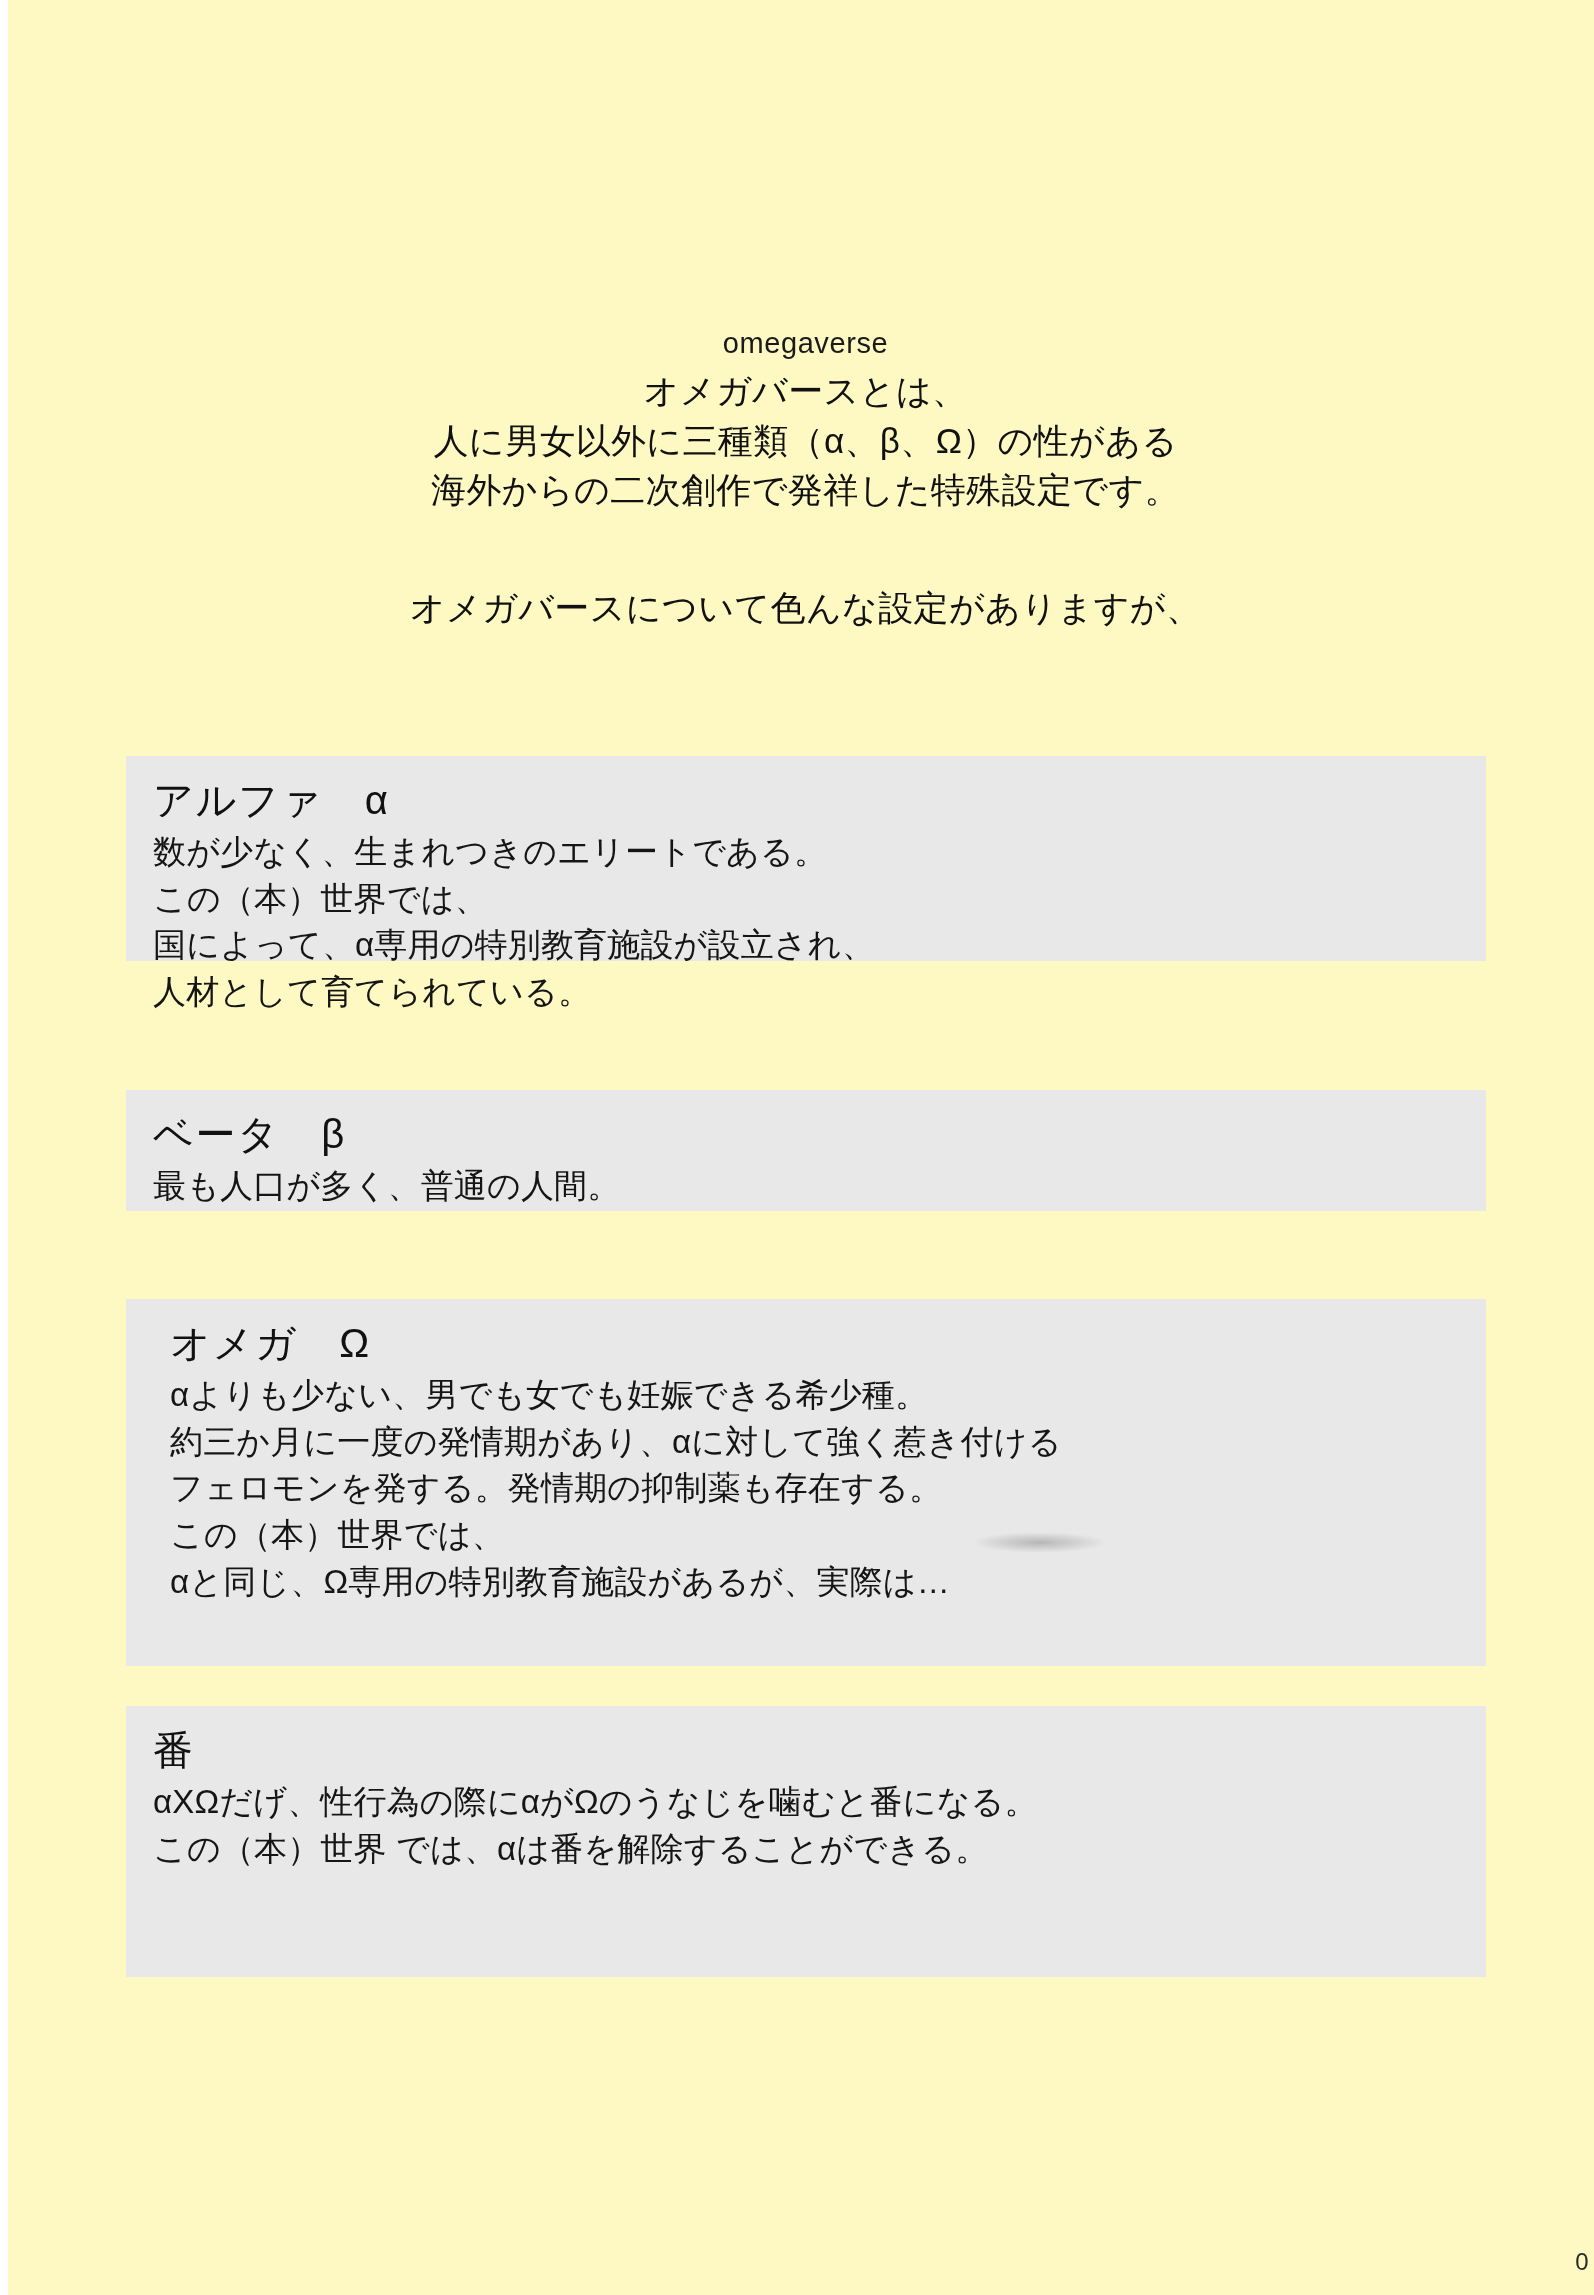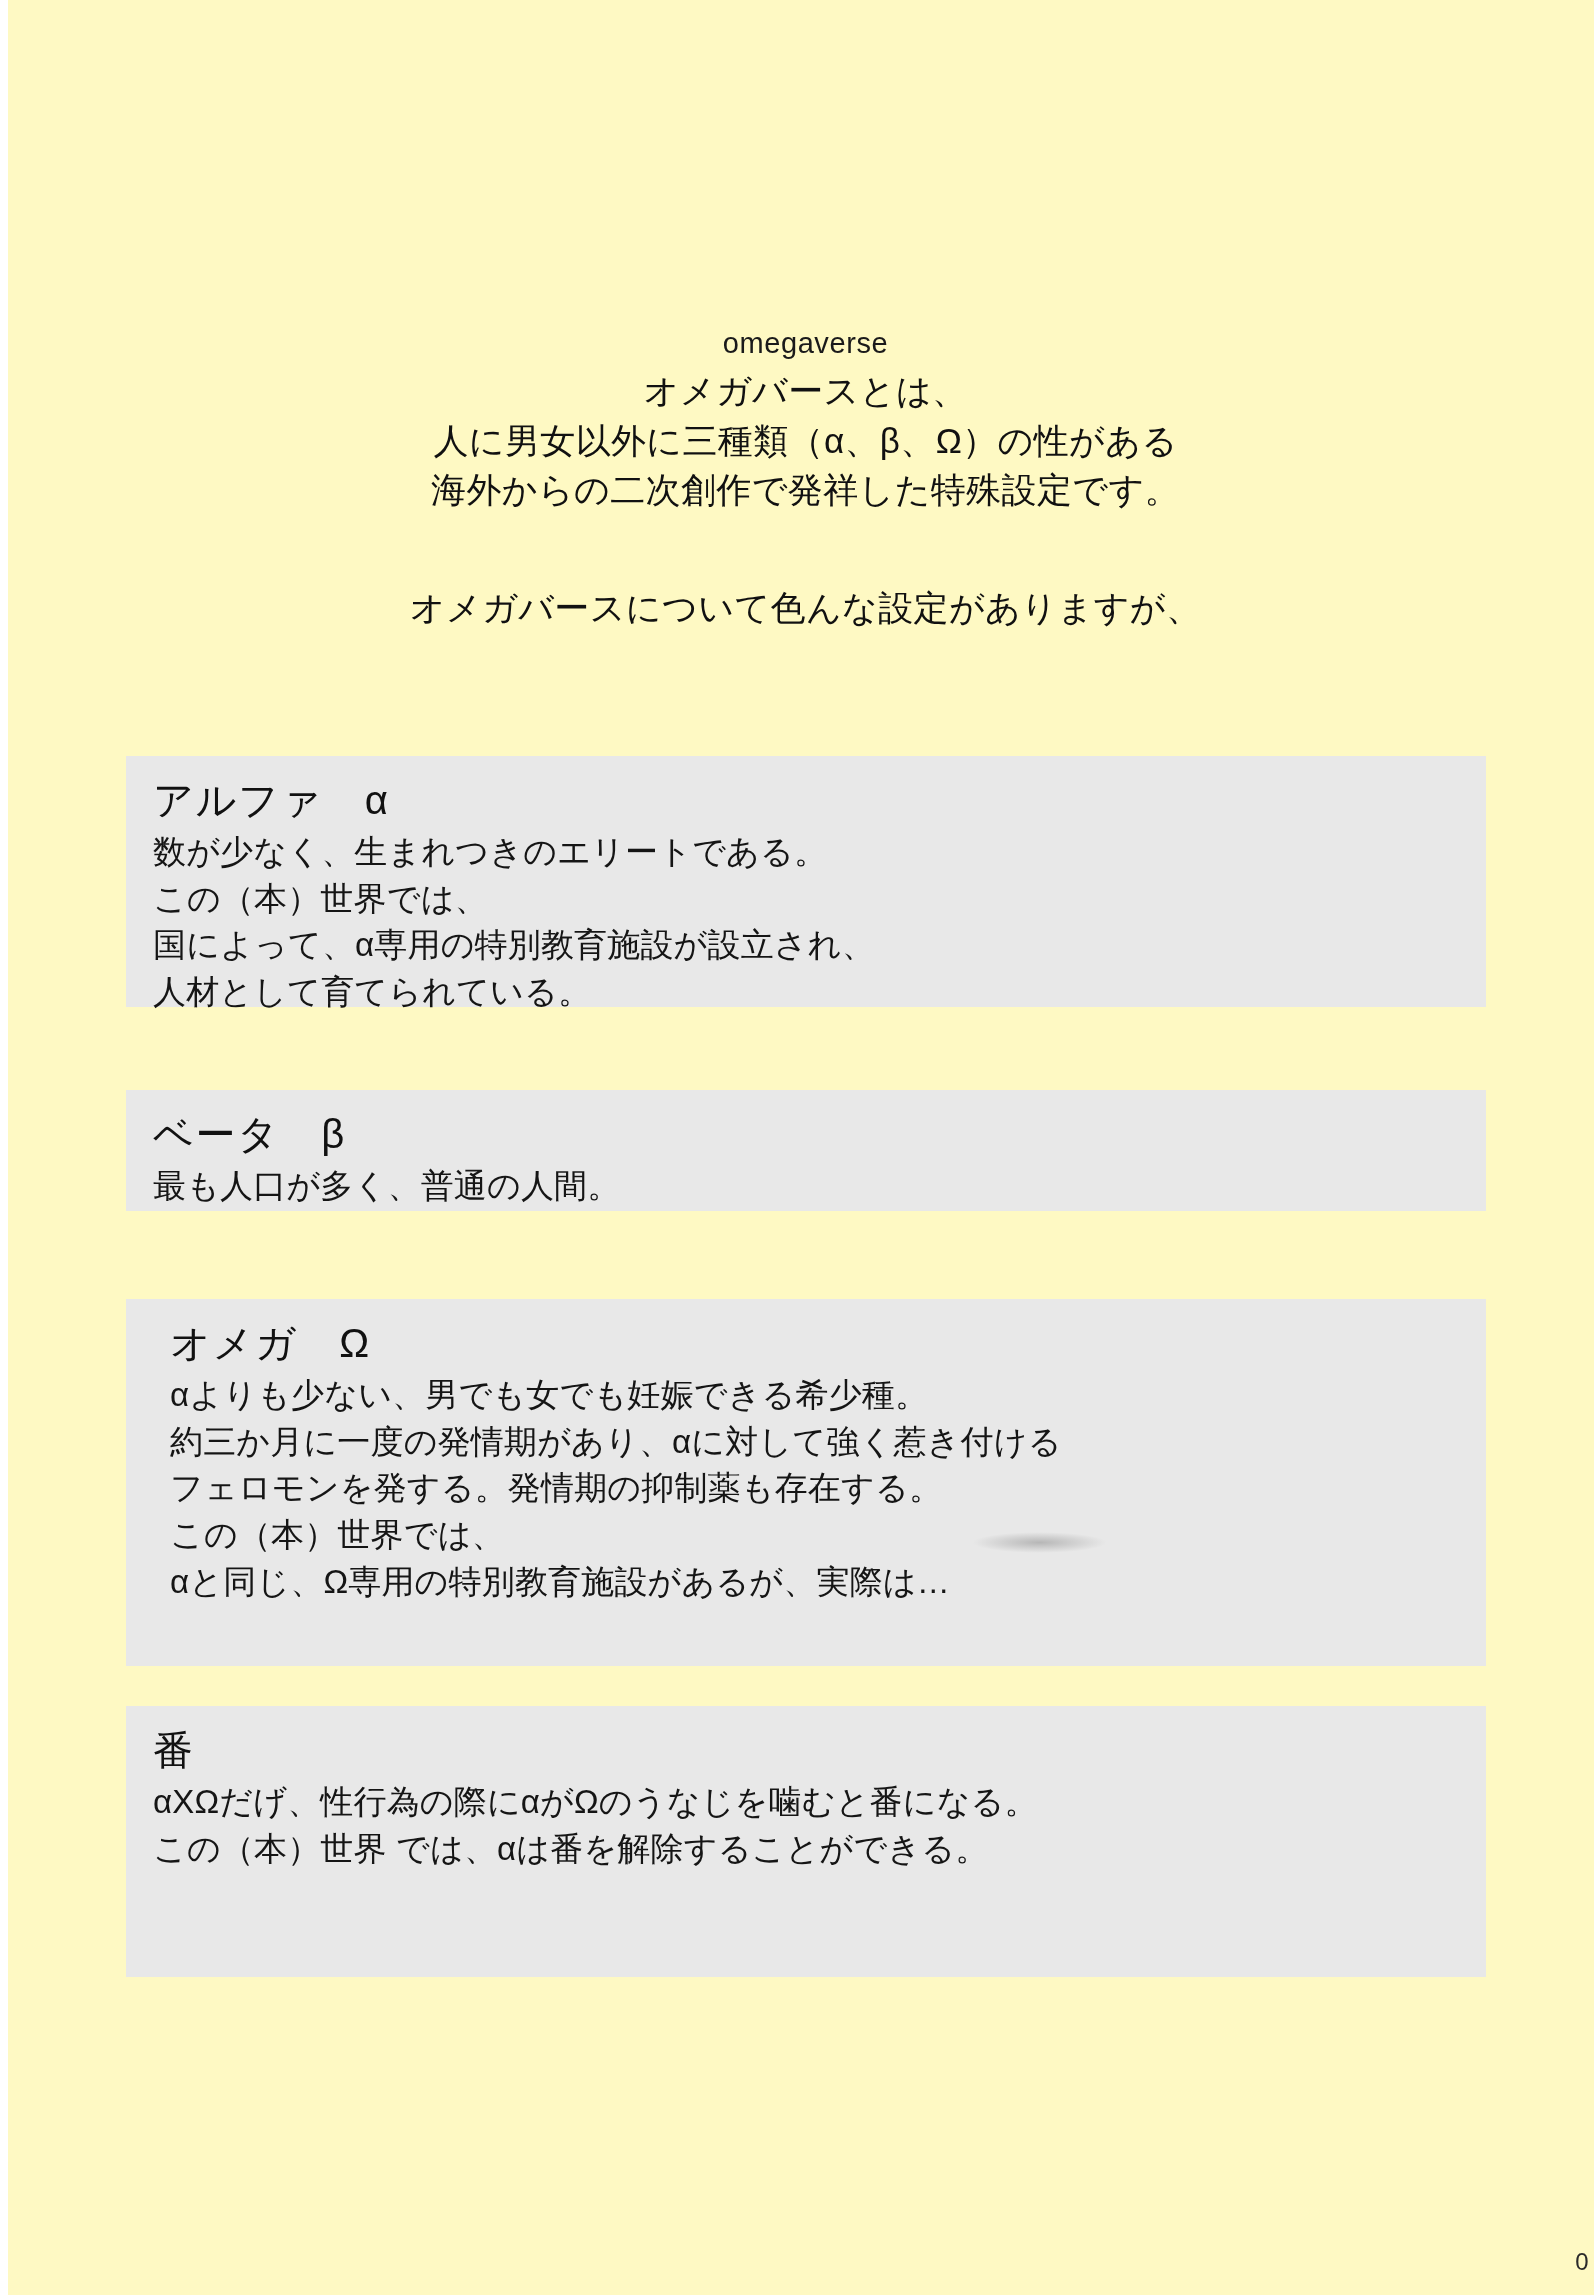--- a/index.html
+++ b/index.html
@@ -79,21 +79,21 @@
     white-space: pre;
   }
   .box-line {
     font-size: 33px;
     line-height: 1.42;
     letter-spacing: 0.005em;
     color: #151515;
     white-space: pre;
   }
 
-  #box-alpha { top: 756px; height: 251px; }
+  #box-alpha { top: 756px; height: 205px; }
   #box-beta  { top: 1090px; height: 121px; }
   #box-omega { top: 1299px; height: 367px; padding-left: 44px; }
   #box-tsugai{ top: 1706px; height: 271px; }
 
   
   .smudge {
     position: absolute;
     top: 1532px;
     left: 964px;
     width: 135px;

